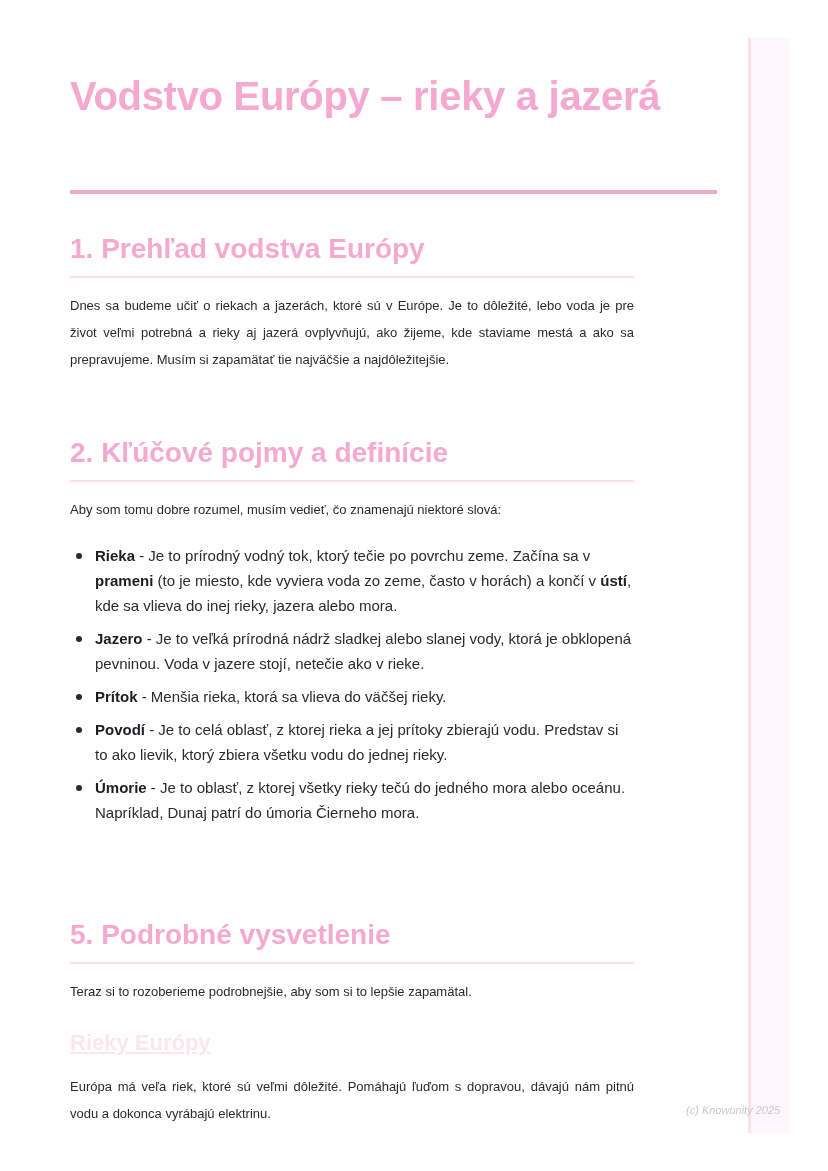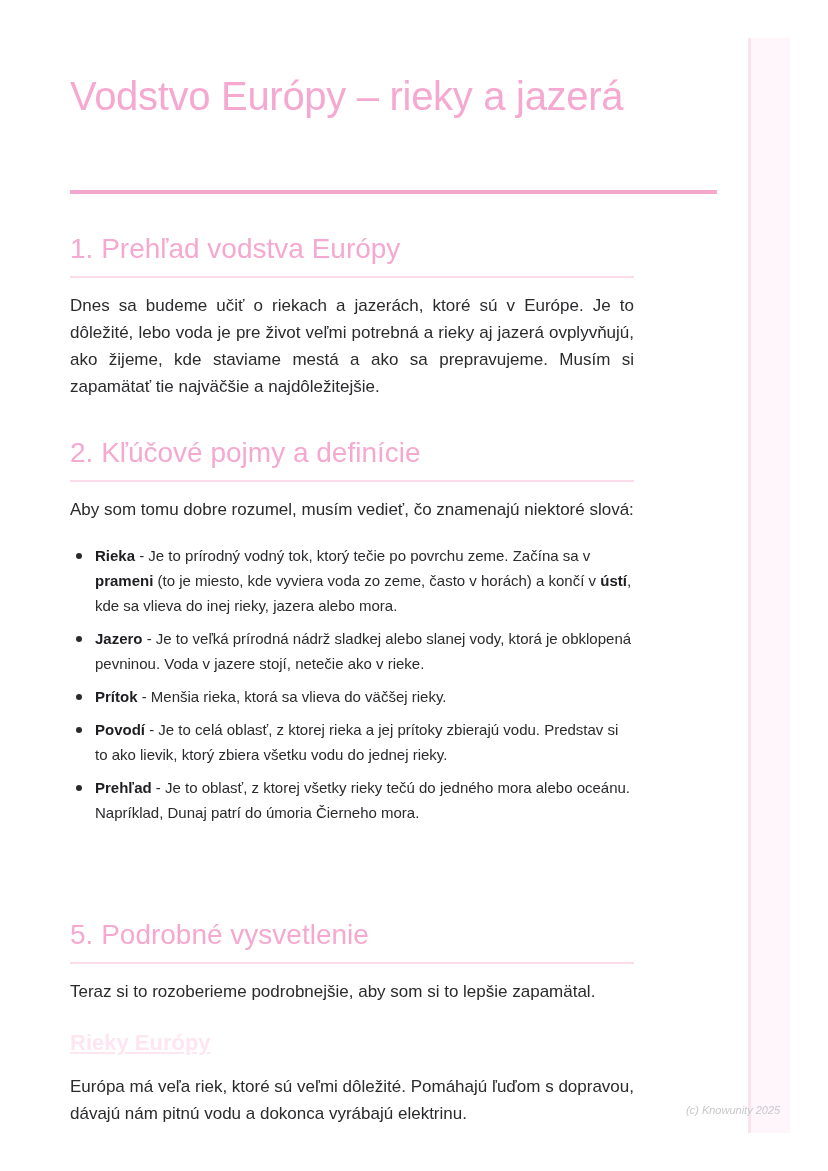--- a/index.html
+++ b/index.html
@@ -26,52 +26,52 @@
       box-sizing: border-box;
     }
     .page {
       position: absolute;
       left: 70px;
       top: 72px;
       width: 564px;
     }
     .doc-title {
       font-family: "Liberation Sans", sans-serif;
-      font-weight: 400;
+      font-weight: 700;
       font-size: 40px;
       line-height: 48px;
       color: #f5a9d0;
       margin: 0;
       width: 600px;
       letter-spacing: -0.3px;
     }
     .title-rule {
       position: absolute;
       left: 0;
       top: 118px;
       width: 647px;
       height: 4px;
       background: #f3a7cc;
       border: none;
     }
     .section-h2 {
-      font-weight: 400;
+      font-weight: 700;
       font-size: 28px;
       line-height: 34px;
       color: #f5a9d0;
       margin: 0;
     }
     .h2-rule {
       height: 2px;
       background: #fbdcea;
       margin-top: 10px;
       width: 564px;
     }
     .para {
-      font-size: 17px;
+      font-size: 13px;
       line-height: 27px;
       margin: 0;
       text-align: justify;
     }
     .bullets {
       list-style: none;
       margin: 0;
       padding: 0;
     }
     .bullets li {
@@ -141,21 +141,21 @@
       <li>
         <span class="bullet-dot"></span>
         <span class="term">Prítok</span><span> - Menšia rieka, ktorá sa vlieva do väčšej rieky.</span>
       </li>
       <li>
         <span class="bullet-dot"></span>
         <span class="term">Povodí</span><span> - Je to celá oblasť, z ktorej rieka a jej prítoky zbierajú vodu. Predstav si to ako lievik, ktorý zbiera všetku vodu do jednej rieky.</span>
       </li>
       <li>
         <span class="bullet-dot"></span>
-        <span class="term">Prehľad</span><span> - Je to oblasť, z ktorej všetky rieky tečú do jedného mora alebo oceánu. Napríklad, Dunaj patrí do úmoria Čierneho mora.</span>
+        <span class="term">Úmorie</span><span> - Je to oblasť, z ktorej všetky rieky tečú do jedného mora alebo oceánu. Napríklad, Dunaj patrí do úmoria Čierneho mora.</span>
       </li>
     </ul>
   </div>
 
   <div style="position:absolute; top:846px; left:0; width:564px;">
     <h2 class="section-h2">5. Podrobné vysvetlenie</h2>
     <div class="h2-rule"></div>
     <p class="para" style="margin-top:14px;">Teraz si to rozoberieme podrobnejšie, aby som si to lepšie zapamätal.</p>
     <h3 class="h3" style="margin-top:24px;text-decoration:underline;">Rieky Európy</h3>
     <p class="para" style="margin-top:16px;">Európa má veľa riek, ktoré sú veľmi dôležité. Pomáhajú ľuďom s dopravou, dávajú nám pitnú vodu a dokonca vyrábajú elektrinu.</p>

